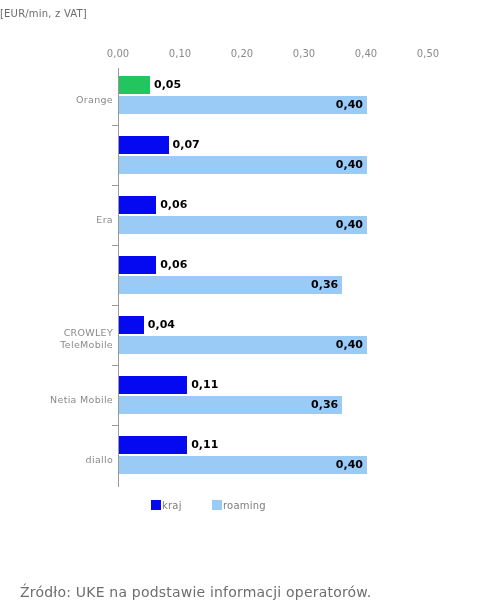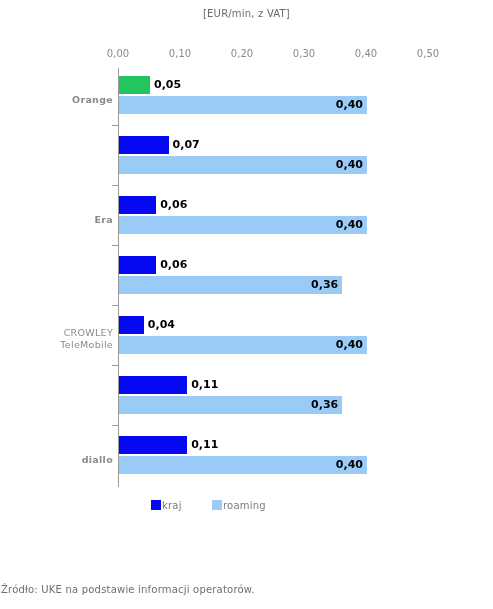--- a/index.html
+++ b/index.html
@@ -19,21 +19,20 @@
     left: 0;
     top: 0;
     width: 493px;
     height: 545px;
   }
   #chart-title {
     position: absolute;
     left: 0;
     top: 8px;
     width: 493px;
-    text-align: center;
     font-size: 10px;
     color: #6b6b6b;
     letter-spacing: 0.2px;
   }
   #x-axis-ticklabels {
     position: absolute;
     left: 0;
     top: 48px;
     width: 418px;
     height: 16px;
@@ -81,21 +80,20 @@
     right: 380px;
     width: 110px;
     text-align: right;
     font-size: 9.5px;
     color: #8a8a8a;
     line-height: 12px;
     letter-spacing: 0.3px;
   }
   .cat-label.single {
     top: 20px;
-    font-weight: bold;
   }
   .cat-label.double {
     top: 13px;
   }
   .bar {
     position: absolute;
     left: 119px;
     height: 18px;
   }
   .bar.kraj {
@@ -144,23 +142,23 @@
   .legend-text {
     font-size: 10px;
     color: #7d7d7d;
     margin-left: 1px;
     letter-spacing: 0.2px;
   }
   #legend-entry-kraj { left: 151px; }
   #legend-entry-roaming { left: 212px; }
   #source-note {
     position: absolute;
-    left: 1px;
+    left: 20px;
     top: 584px;
-    font-size: 10px;
+    font-size: 14px;
     color: #6e6e6e;
     letter-spacing: 0.2px;
     text-align: center;
   }
 </style>
 </head>
 <body>
 
 <div id="chart-figure">
 
@@ -214,20 +212,21 @@
       <div class="cat-group" style="top: 254px;">
         <div class="cat-label double">CROWLEY<br><span>TeleMobile</span></div>
         <div class="bar kraj" style="width: 24.8px; background: rgb(5, 9, 242);">
           <span class="bar-value">0,04</span>
         </div>
         <div class="bar roaming" style="width: 248px; background: rgb(154, 203, 247);">
           <span class="bar-value">0,40</span>
         </div>
       </div>
       <div class="cat-group" style="top: 314px;">
+        <div class="cat-label single">Netia Mobile</div>
         <div class="bar kraj" style="width: 68.2px; background: rgb(5, 9, 242);">
           <span class="bar-value">0,11</span>
         </div>
         <div class="bar roaming" style="width: 223.2px; background: rgb(154, 203, 247);">
           <span class="bar-value">0,36</span>
         </div>
       </div>
       <div class="cat-group" style="top: 374px;">
         <div class="cat-label single">diallo</div>
         <div class="bar kraj" style="width: 68.2px; background: rgb(5, 9, 242);">

